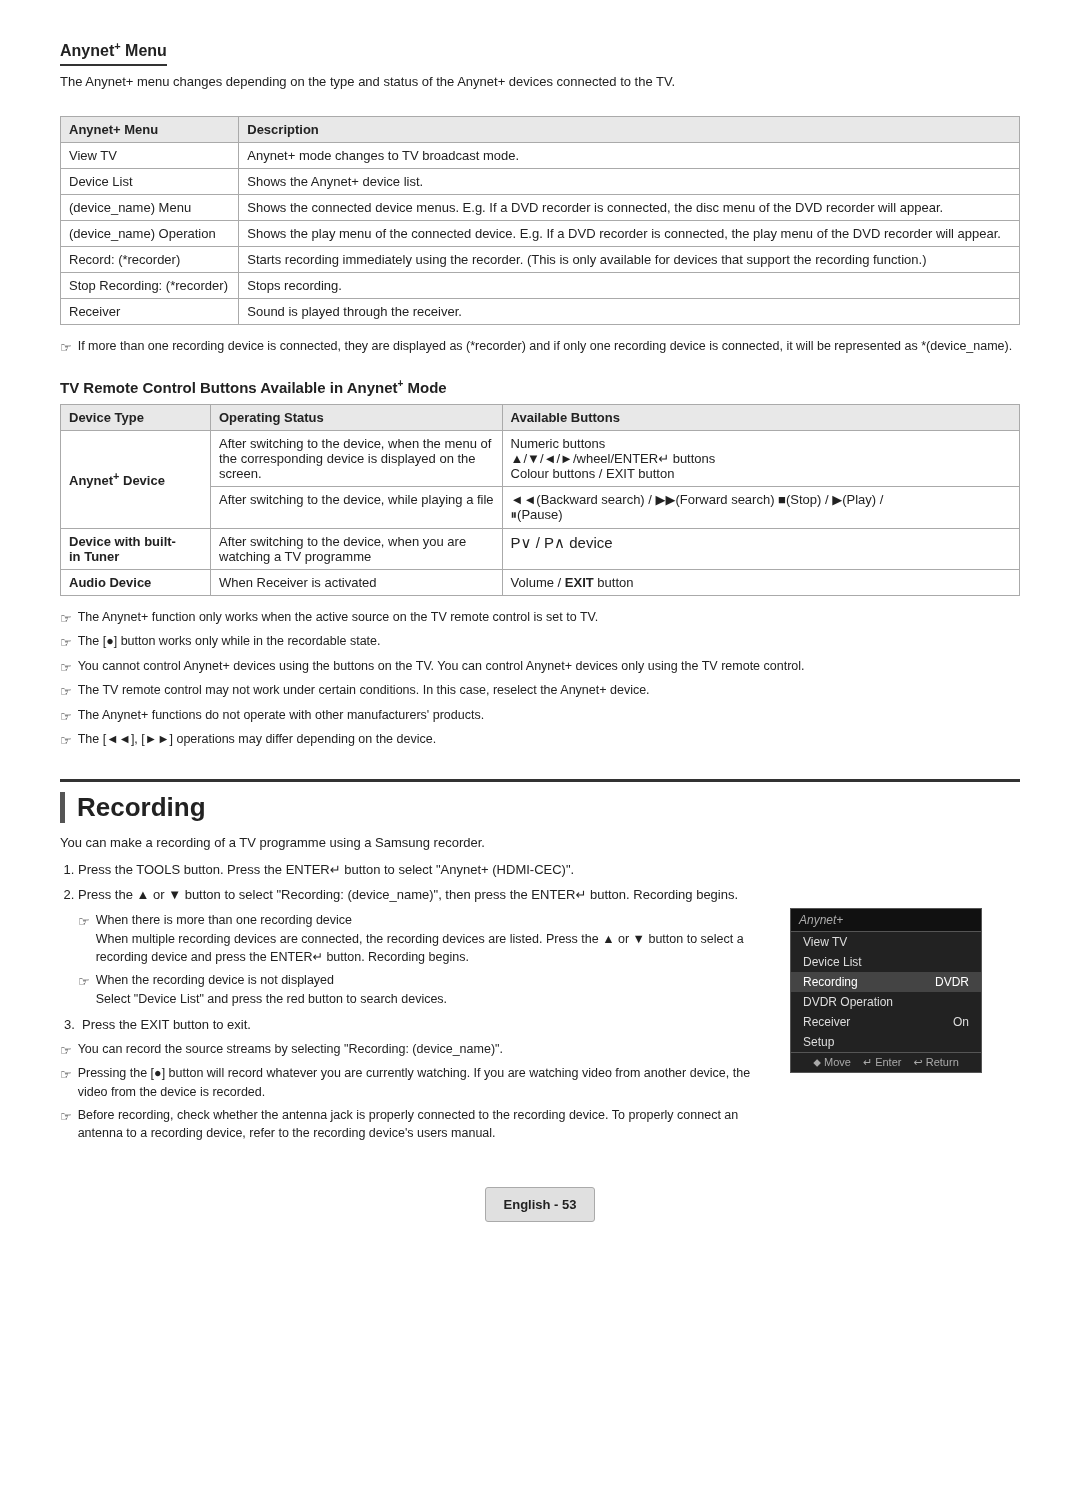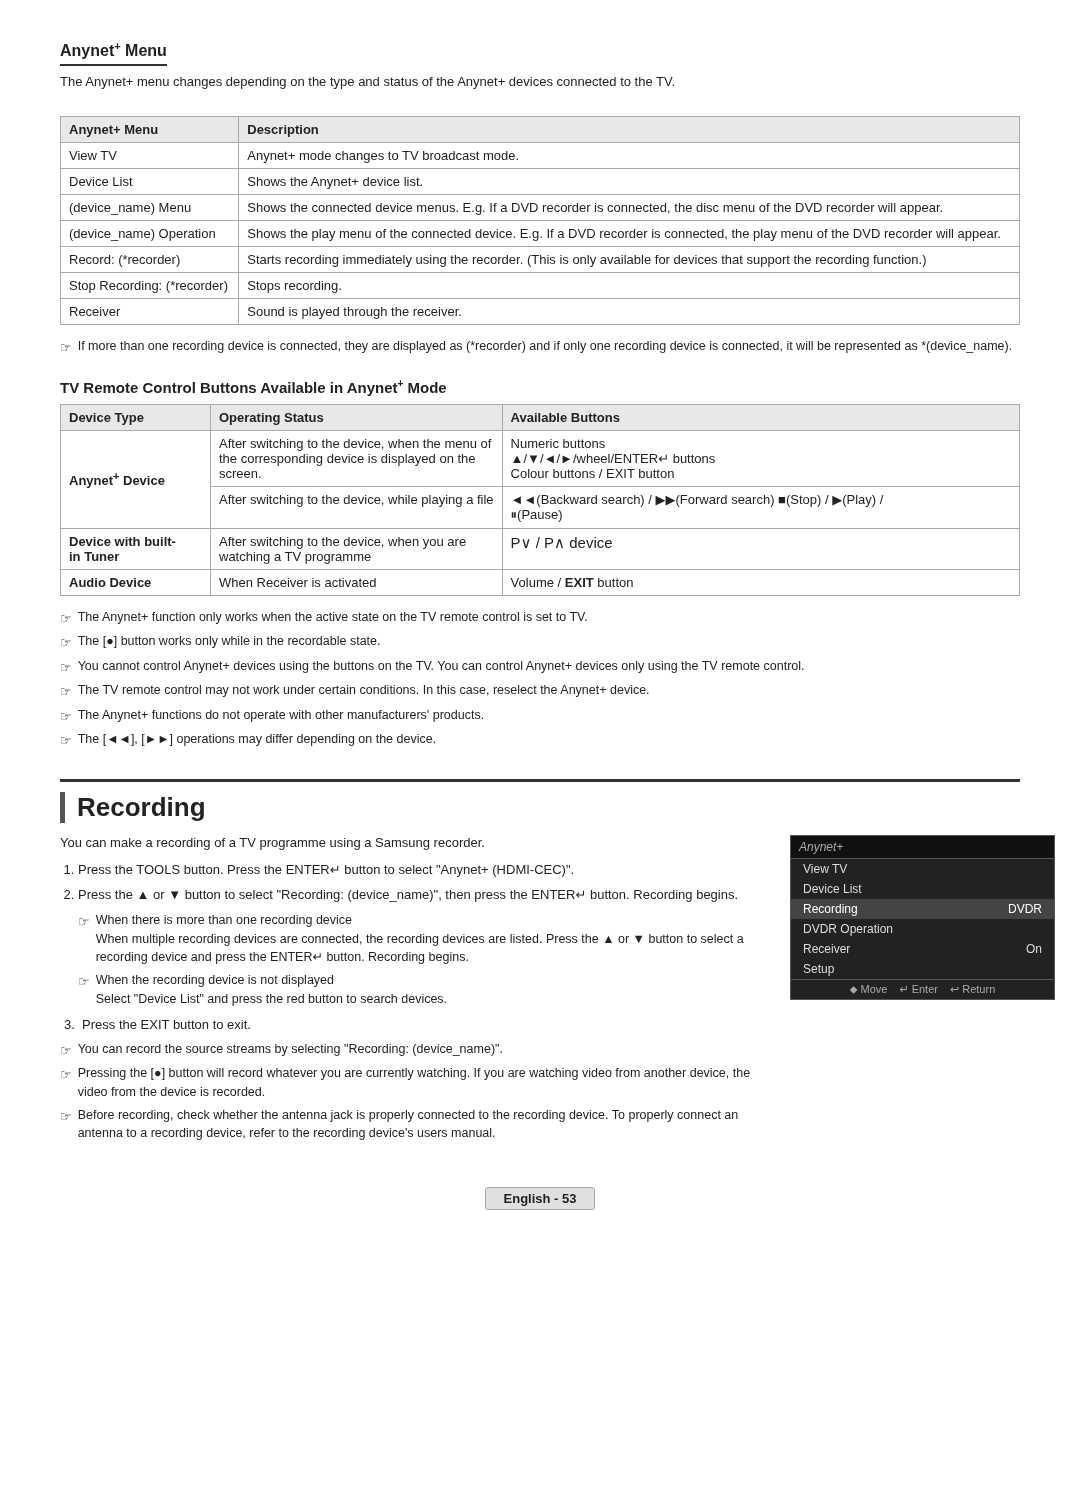--- a/index.html
+++ b/index.html
@@ -70,34 +70,35 @@
       font-size: 26px;
       font-weight: bold;
       margin-bottom: 12px;
       border-left: 5px solid #555;
       padding-left: 12px;
     }
 
     .recording-content {
       display: flex;
       gap: 38px;
+      align-items: center;
     }
     .recording-text { flex: 1; }
     .recording-image {
       width: 230px;
       flex-shrink: 0;
     }
 
     .anynet-menu-box {
       border: 1px solid #555;
       background: #222;
       color: #ddd;
       font-size: 12px;
       padding: 0;
-      width: 265px;
+      width: 192px;
     }
     .anynet-menu-header {
       background: #111;
       padding: 4px 8px;
       font-style: italic;
       color: #aaa;
       font-size: 12px;
       border-bottom: 1px solid #555;
     }
     .anynet-menu-item {
@@ -126,21 +127,21 @@
     .footer-bar {
       margin-top: 40px;
       text-align: center;
       font-size: 13px;
       font-weight: bold;
     }
     .footer-pill {
       display: inline-block;
       background: #e0e0e0;
       border: 1px solid #aaa;
-      padding: 3px 18px;
+      padding: 9px 18px;
       border-radius: 3px;
       font-size: 13px;
     }
 
     .tv-remote-title {
       font-size: 15px;
       font-weight: bold;
       margin-top: 18px;
       margin-bottom: 8px;
     }
@@ -247,21 +248,21 @@
         <td style="font-weight:bold;">Audio Device</td>
         <td>When Receiver is activated</td>
         <td>Volume / <span class="bold caps">EXIT</span> button</td>
       </tr>
     </tbody>
   </table>
 
   <div class="notes-section" id="tv-remote-notes-container">
   <div class="note">
         <span class="note-icon">☞</span>
-        <span>The Anynet+ function only works when the active state on the TV remote control is set to TV.</span>
+        <span>The Anynet+ function only works when the active source on the TV remote control is set to TV.</span>
       </div>
       <div class="note">
         <span class="note-icon">☞</span>
         <span>The [●] button works only while in the recordable state.</span>
       </div>
       <div class="note">
         <span class="note-icon">☞</span>
         <span>You cannot control Anynet+ devices using the buttons on the TV. You can control Anynet+ devices only using the TV remote control.</span>
       </div>
       <div class="note">

